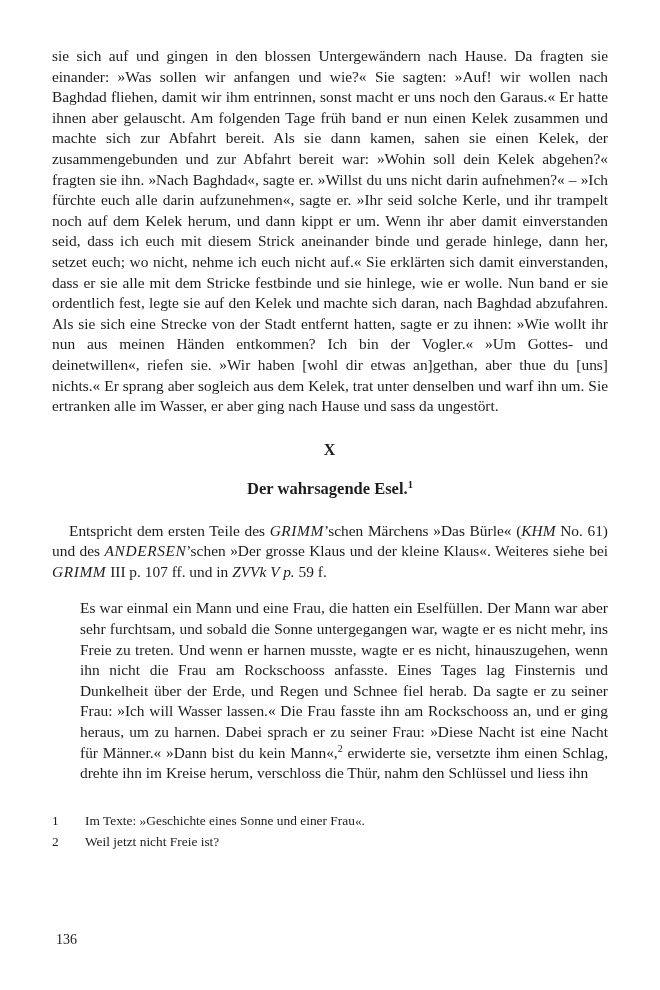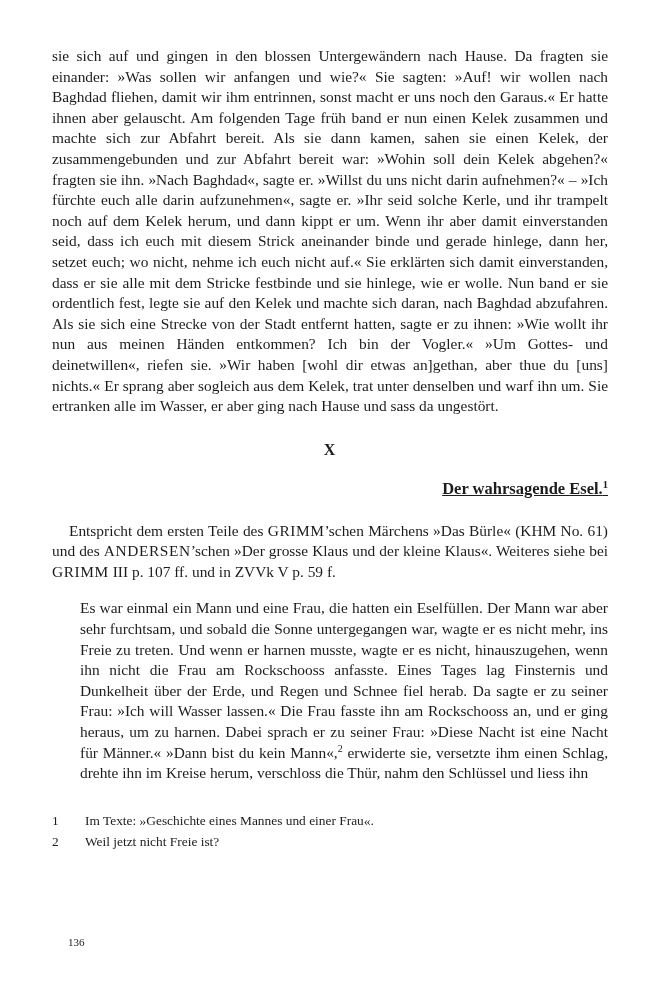--- a/index.html
+++ b/index.html
@@ -30,43 +30,44 @@
   }
   .chapter-number {
     margin-top: 24px;
     text-align: center;
     font-weight: bold;
     font-size: 16px;
     letter-spacing: 1px;
   }
   .chapter-title {
     margin: 20px 0 0 0;
-    text-align: right;
+    text-align: center;
     font-weight: bold;
     font-size: 16.5px;
-    text-decoration: underline;
   }
   .chapter-title sup {
     font-size: 10.5px;
     font-weight: bold;
     vertical-align: super;
     line-height: 0;
   }
   .intro {
     margin-top: 22px;
     text-indent: 17px;
   }
   .story2 {
     margin-top: 16px;
     margin-left: 28px;
   }
   .caps {
     letter-spacing: 0.6px;
+    font-style: italic;
   }
   .ital {
+    font-style: italic;
   }
   sup.fn-ref {
     font-size: 10px;
     vertical-align: super;
     line-height: 0;
   }
   .footnotes {
     margin-top: 26px;
     font-size: 13.4px;
     line-height: 21px;
@@ -76,44 +77,44 @@
   }
   .fn-num {
     width: 33px;
     flex: 0 0 33px;
   }
   .fn-text {
     flex: 1;
   }
   .page-number {
     position: absolute;
-    left: 68px;
+    left: 56px;
     bottom: 42px;
-    font-size: 11px;
+    font-size: 14px;
   }
 </style>
 </head>
 <body>
 
 <div class="page">
 
   <p class="body-text">sie sich auf und gingen in den blossen Untergewändern nach Hause. Da fragten sie einander: »Was sollen wir anfangen und wie?« Sie sagten: »Auf! wir wollen nach Baghdad fliehen, damit wir ihm entrinnen, sonst macht er uns noch den Garaus.« Er hatte ihnen aber gelauscht. Am folgenden Tage früh band er nun einen Kelek zusammen und machte sich zur Abfahrt bereit. Als sie dann kamen, sahen sie einen Kelek, der zusammengebunden und zur Abfahrt bereit war: »Wohin soll dein Kelek abgehen?« fragten sie ihn. »Nach Baghdad«, sagte er. »Willst du uns nicht darin aufnehmen?« – »Ich fürchte euch alle darin aufzunehmen«, sagte er. »Ihr seid solche Kerle, und ihr trampelt noch auf dem Kelek herum, und dann kippt er um. Wenn ihr aber damit einverstanden seid, dass ich euch mit diesem Strick aneinander binde und gerade hinlege, dann her, setzet euch; wo nicht, nehme ich euch nicht auf.« Sie erklärten sich damit einverstanden, dass er sie alle mit dem Stricke festbinde und sie hinlege, wie er wolle. Nun band er sie ordentlich fest, legte sie auf den Kelek und machte sich daran, nach Baghdad abzufahren. Als sie sich eine Strecke von der Stadt entfernt hatten, sagte er zu ihnen: »Wie wollt ihr nun aus meinen Händen entkommen? Ich bin der Vogler.« »Um Gottes- und deinetwillen«, riefen sie. »Wir haben [wohl dir etwas an]gethan, aber thue du [uns] nichts.« Er sprang aber sogleich aus dem Kelek, trat unter denselben und warf ihn um. Sie ertranken alle im Wasser, er aber ging nach Hause und sass da ungestört.</p>
 
   <div class="chapter-number">X</div>
 
   <h2 class="chapter-title"><span>Der wahrsagende Esel.</span><sup>1</sup></h2>
 
   <p class="body-text intro"><span>Entspricht dem ersten Teile des </span><span class="caps">GRIMM</span><span>’schen Märchens »Das Bürle« (</span><span class="ital">KHM</span><span> No. 61) und des </span><span class="caps">ANDERSEN</span><span>’schen »Der grosse Klaus und der kleine Klaus«. Weiteres siehe bei </span><span class="caps">GRIMM</span><span> III p. 107 ff. und in </span><span class="ital">ZVVk V p.</span><span> 59 f.</span></p>
 
   <p class="body-text story2"><span>Es war einmal ein Mann und eine Frau, die hatten ein Eselfüllen. Der Mann war aber sehr furchtsam, und sobald die Sonne untergegangen war, wagte er es nicht mehr, ins Freie zu treten. Und wenn er harnen musste, wagte er es nicht, hinauszugehen, wenn ihn nicht die Frau am Rockschooss anfasste. Eines Tages lag Finsternis und Dunkelheit über der Erde, und Regen und Schnee fiel herab. Da sagte er zu seiner Frau: »Ich will Wasser lassen.« Die Frau fasste ihn am Rockschooss an, und er ging heraus, um zu harnen. Dabei sprach er zu seiner Frau: »Diese Nacht ist eine Nacht für Männer.« »Dann bist du kein Mann«,</span><sup class="fn-ref">2</sup><span> erwiderte sie, versetzte ihm einen Schlag, drehte ihn im Kreise herum, verschloss die Thür, nahm den Schlüssel und liess ihn</span></p>
 
   <div class="footnotes">
     <div class="footnote">
       <span class="fn-num">1</span>
-      <span class="fn-text">Im Texte: »Geschichte eines Mannes und einer Frau«.</span>
+      <span class="fn-text">Im Texte: »Geschichte eines Sonne und einer Frau«.</span>
     </div>
     <div class="footnote">
       <span class="fn-num">2</span>
       <span class="fn-text">Weil jetzt nicht Freie ist?</span>
     </div>
   </div>
 
   <div class="page-number">136</div>
 
 </div>

